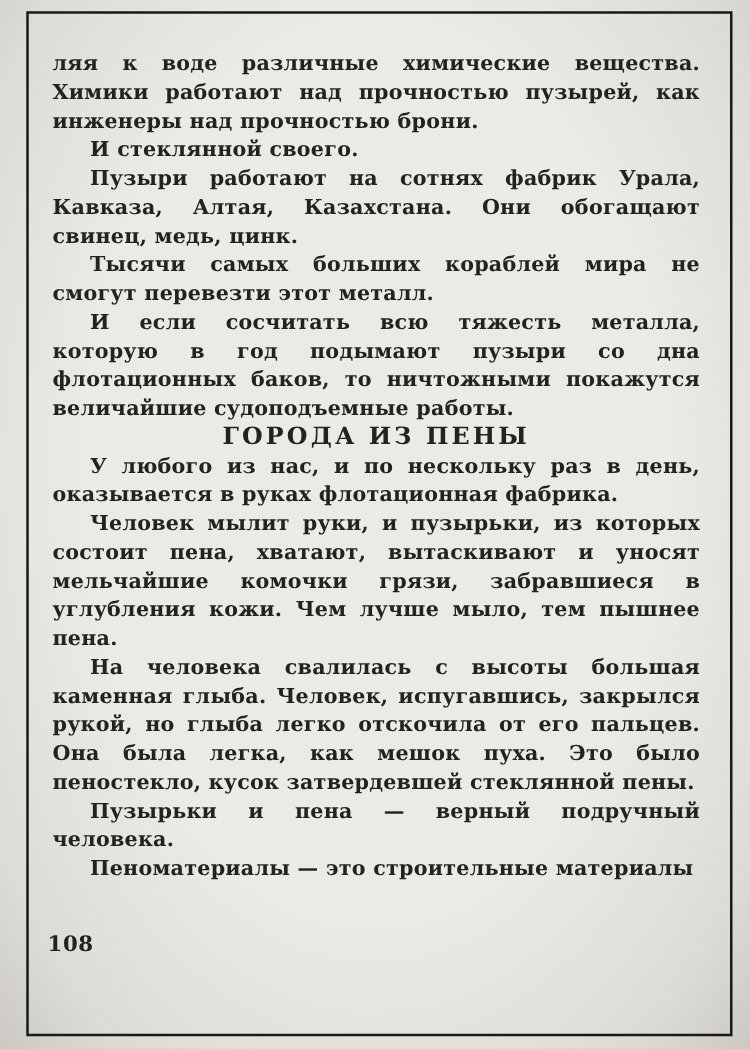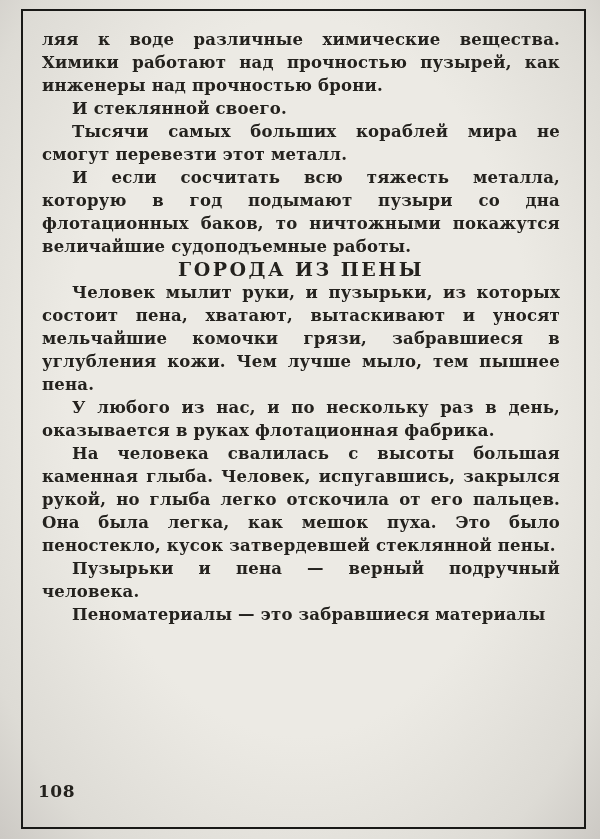--- a/index.html
+++ b/index.html
@@ -41,54 +41,56 @@
     letter-spacing: 0.2px;
     hyphens: auto;
     -webkit-hyphens: auto;
   }
   .textblock p {
     margin: 0;
     text-indent: 30px;
   }
   .textblock p.cont {
     text-indent: 0;
+    margin-top: 11px;
   }
   .heading {
     margin: 34px 0 27px 0;
     text-align: center;
     text-indent: 0 !important;
     font-weight: bold;
     font-size: 19px;
     letter-spacing: 2.5px;
     white-space: nowrap;
   }
   .pagenum {
     position: absolute;
     left: 38px;
-    top: 781px;
+    top: 746px;
     font-size: 17px;
     font-weight: 600;
     letter-spacing: 0.5px;
   }
 </style>
 </head>
 <body>
 
 <div class="scan">
   <div class="frame"></div>
 
   <div class="textblock">
     <p class="cont">ляя к воде различные химические вещества. Химики работают над прочностью пузырей, как инженеры над прочностью брони.</p>
     <p>И стеклянной своего.</p>
+    <p>Пузыри работают на сотнях фабрик Урала, Кавказа, Алтая, Казахстана. Они обогащают свинец, медь, цинк.</p>
     <p>Тысячи самых больших кораблей мира не смогут перевезти этот металл.</p>
     <p>И если сосчитать всю тяжесть металла, которую в год подымают пузыри со дна флотационных баков, то ничтожными покажутся величайшие судоподъемные работы.</p>
 
     <p class="heading">ГОРОДА ИЗ ПЕНЫ</p>
 
+    <p>У любого из нас, и по нескольку раз в день, оказывается в руках флотационная фабрика.</p>
     <p>Человек мылит руки, и пузырьки, из которых состоит пена, хватают, вытаскивают и уносят мельчайшие комочки грязи, забравшиеся в углубления кожи. Чем лучше мыло, тем пышнее пена.</p>
-    <p>У любого из нас, и по нескольку раз в день, оказывается в руках флотационная фабрика.</p>
     <p>На человека свалилась с высоты большая каменная глыба. Человек, испугавшись, закрылся рукой, но глыба легко отскочила от его пальцев. Она была легка, как мешок пуха. Это было пеностекло, кусок затвердевшей стеклянной пены.</p>
     <p>Пузырьки и пена — верный подручный человека.</p>
-    <p>Пеноматериалы — это забравшиеся материалы</p>
+    <p>Пеноматериалы — это строительные материалы</p>
   </div>
 
   <div class="pagenum">108</div>
 </div>
 
 </body></html>

